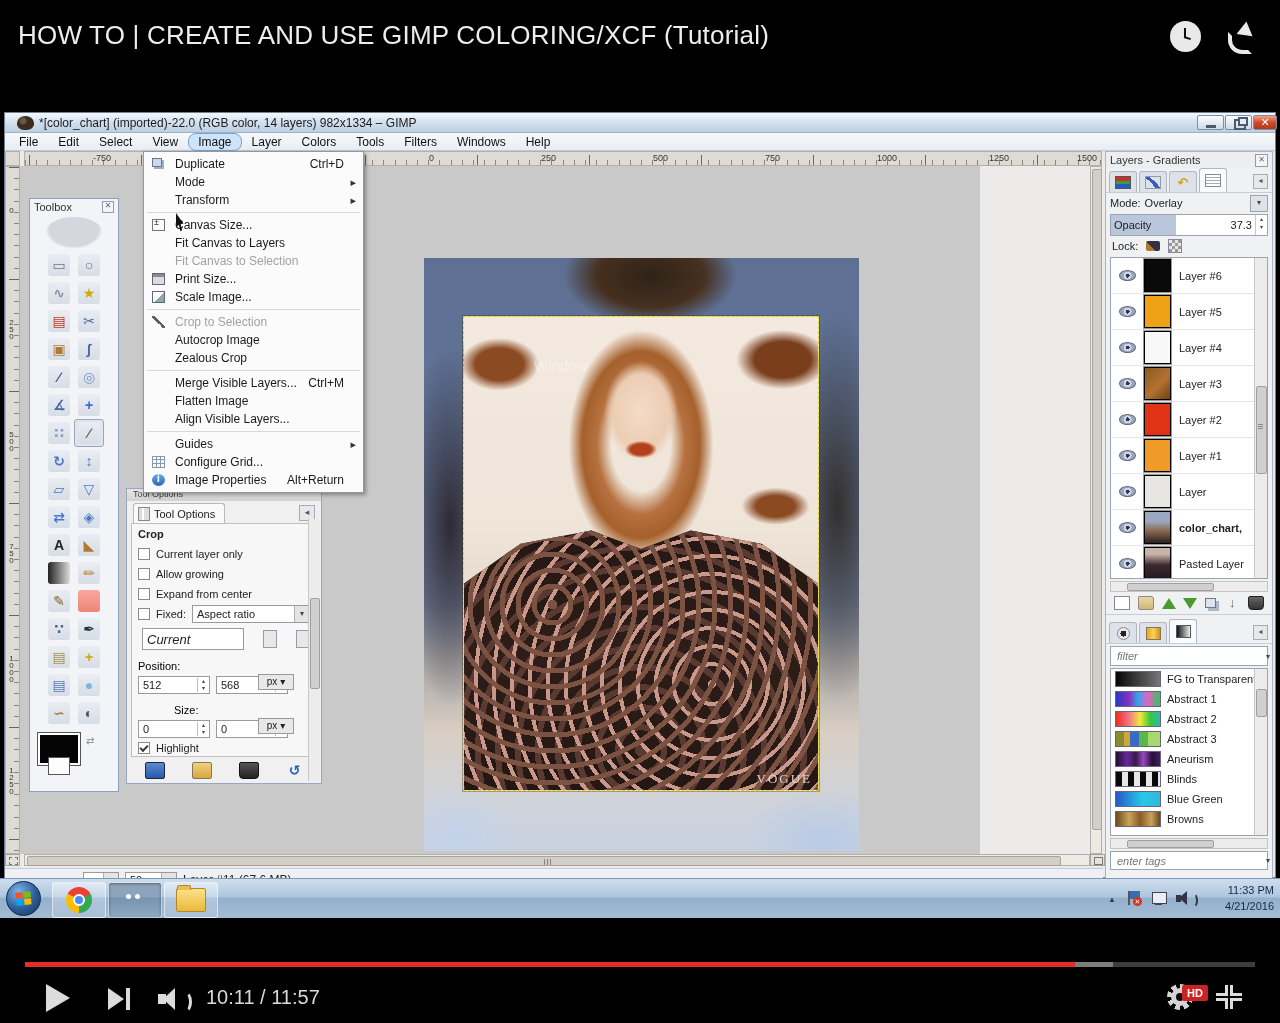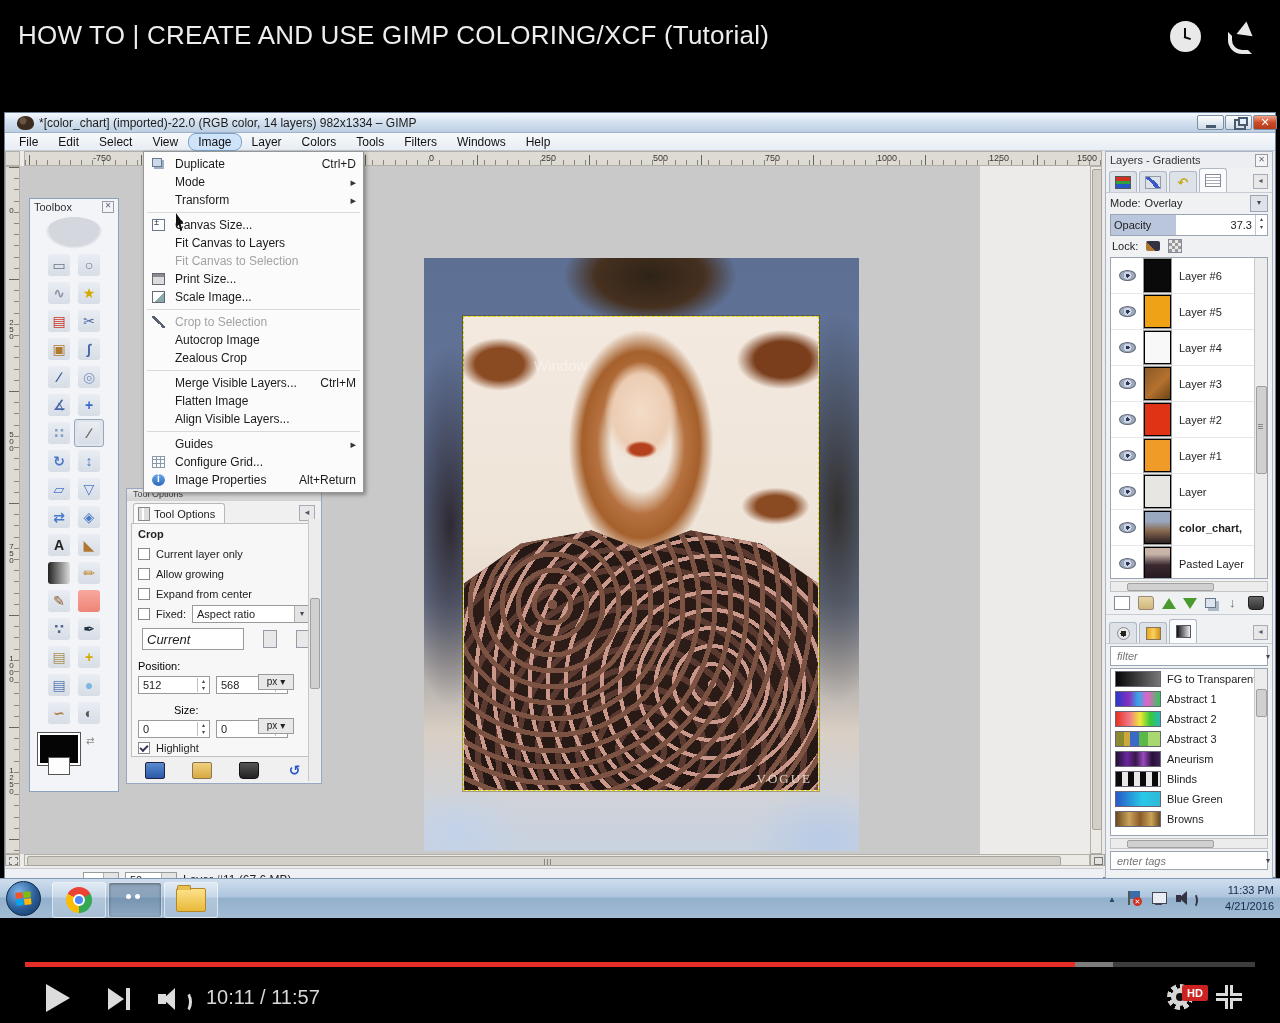--- a/index.html
+++ b/index.html
@@ -99,21 +99,21 @@
      background:
        repeating-radial-gradient(circle at 25% 30%,#7c5242 0 5px,rgba(0,0,0,0) 5px 16px),
        repeating-radial-gradient(circle at 70% 60%,#c9988a 0 4px,rgba(0,0,0,0) 4px 18px),
        repeating-radial-gradient(circle at 50% 85%,#5a3a30 0 6px,rgba(0,0,0,0) 6px 20px),
        linear-gradient(180deg,#241713 0%,#2e1d18 50%,#241713 100%);}
   #watermark{left:70px;top:40px;font-size:15px;color:rgba(255,255,255,.45);}
   #vogue{right:6px;bottom:3px;font-family:"Liberation Serif","DejaVu Serif",serif;font-size:13px;letter-spacing:2px;color:rgba(240,235,225,.85);}
 
   
   #img-menu{left:138px;top:38px;width:221px;background:#fbfbfb;border:1px solid #979797;box-shadow:2px 2px 4px rgba(0,0,0,.35);padding:3px 1px;box-sizing:border-box;z-index:40;}
-  .mi{position:relative;height:18px;display:flex;align-items:center;font-size:12px;color:#1a1a1a;padding-left:30px;padding-right:6px;}
+  .mi{position:relative;height:18px;display:flex;align-items:center;font-size:12px;color:#1a1a1a;padding-left:30px;padding-right:18px;}
   .mi.disabled{color:#a2a2a2;}
   .mi .sc{margin-left:auto;font-size:12px;color:#1a1a1a;}
   .mi.disabled .sc{color:#a2a2a2;}
   .mi.has-sub::after{content:"▸";position:absolute;right:6px;font-size:11px;color:#333;}
   .mi-ico{position:absolute;left:7px;top:3px;width:13px;height:12px;box-sizing:border-box;}
   .mi-ico[data-icon="dup"]{background:#cdd8ea;border:1px solid #66788e;box-shadow:2px 2px 0 #9eb0c4;width:10px;height:9px;}
   .mi-ico[data-icon="canvas"]{background:#fff;border:1px solid #66788e;} .mi-ico[data-icon="canvas"]::after{content:"±";position:absolute;left:1px;top:-3px;font-size:9px;color:#334;}
   .mi-ico[data-icon="print"]{background:#dcdcdc;border:1px solid #667;box-shadow:inset 0 3px #8a8a92;}
   .mi-ico[data-icon="scale"]{background:linear-gradient(135deg,#fff 55%,#8aa 56%);border:1px solid #667;}
   .mi-ico[data-icon="crop"]{background:linear-gradient(45deg,rgba(0,0,0,0) 44%,#5a6270 44% 58%,rgba(0,0,0,0) 58%);}

